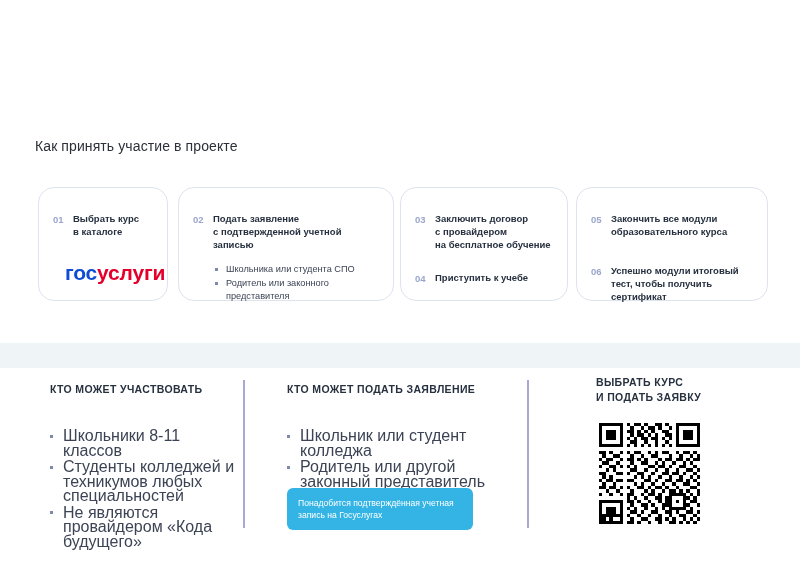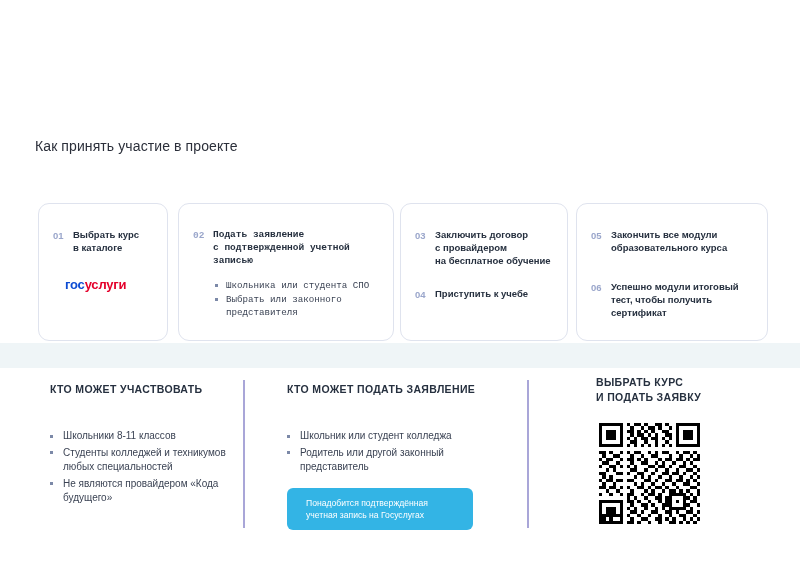--- a/index.html
+++ b/index.html
@@ -41,29 +41,29 @@
   }
 
   
   .cards {
     position: absolute;
     left: 38px; top: 187px;
     width: 730px; height: 138px;
   }
   .card {
     position: absolute;
-    top: 16px;
-    height: 138px;
+    top: 0;
+    height: 114px;
     border: 1px solid #dfe3ee;
-    border-radius: 11px;
+    border-radius: 16px;
     background: #ffffff;
     padding: 24px 14px 10px 14px;
   }
   .card.c1 { left: 0px;   width: 130px; }
-  .card.c2 { left: 140px; width: 216px; font-family: Liberation Mono, monospace; }
+  .card.c2 { left: 140px; width: 216px; }
   .card.c3 { left: 362px; width: 168px; }
   .card.c4 { left: 538px; width: 192px; }
 
   .step { display: flex; align-items: flex-start; }
   .step + .step { margin-top: 20px; }
   .step-num {
     flex: 0 0 auto;
     width: 20px;
     font-size: 9.5px;
     font-weight: 700;
@@ -94,21 +94,21 @@
   .sublist li::before {
     content: "";
     position: absolute;
     left: 0; top: 5px;
     width: 3px; height: 3px;
     background: #7c89a8;
   }
 
   .gosuslugi {
     margin: 23px 0 0 12px;
-    font-size: 13px;
+    font-size: 21px;
     font-weight: 700;
     letter-spacing: -0.2px;
   }
   .gos-blue { color: #0d4cd3; }
   .gos-red  { color: #e4002b; }
 
   
   .divider {
     position: absolute;
     top: 380px;
@@ -130,40 +130,40 @@
     letter-spacing: 0.35px;
     line-height: 15px;
   }
 
   .bullets {
     list-style: none;
     margin-top: 32px;
   }
   .bullets li {
     position: relative;
-    font-size: 10px;
+    font-size: 16px;
     font-weight: 400;
     color: #3b4354;
     line-height: 14.5px;
     padding-left: 13px;
     margin-bottom: 2px;
   }
   .bullets li::before {
     content: "";
     position: absolute;
     left: 0; top: 5.5px;
     width: 3.2px; height: 3.2px;
     background: #7c89a8;
   }
 
   .callout {
     position: absolute;
     left: 287px; top: 488px;
     width: 186px;
-    padding: 9px 19px;
+    padding: 9px 11px;
     background: #33b4e5;
     border-radius: 6px;
     color: #ffffff;
     font-size: 8.6px;
     font-weight: 400;
     line-height: 12px;
   }
 
   .qr {
     position: absolute;
@@ -193,21 +193,21 @@
     </div>
 
     <div class="card c2">
       <div class="step">
         <span class="step-num">02</span>
         <span class="step-txt" style="white-space:pre-line">Подать заявление
 с подтвержденной учетной записью</span>
       </div>
       <ul class="sublist">
         <li>Школьника или студента СПО</li>
-        <li>Выбрать или законного представителя</li>
+        <li>Родитель или законного представителя</li>
       </ul>
     </div>
 
     <div class="card c3">
       <div class="step">
         <span class="step-num">03</span>
         <span class="step-txt" style="white-space:pre-line">Заключить договор
 с провайдером
 на бесплатное обучение</span>
       </div>

